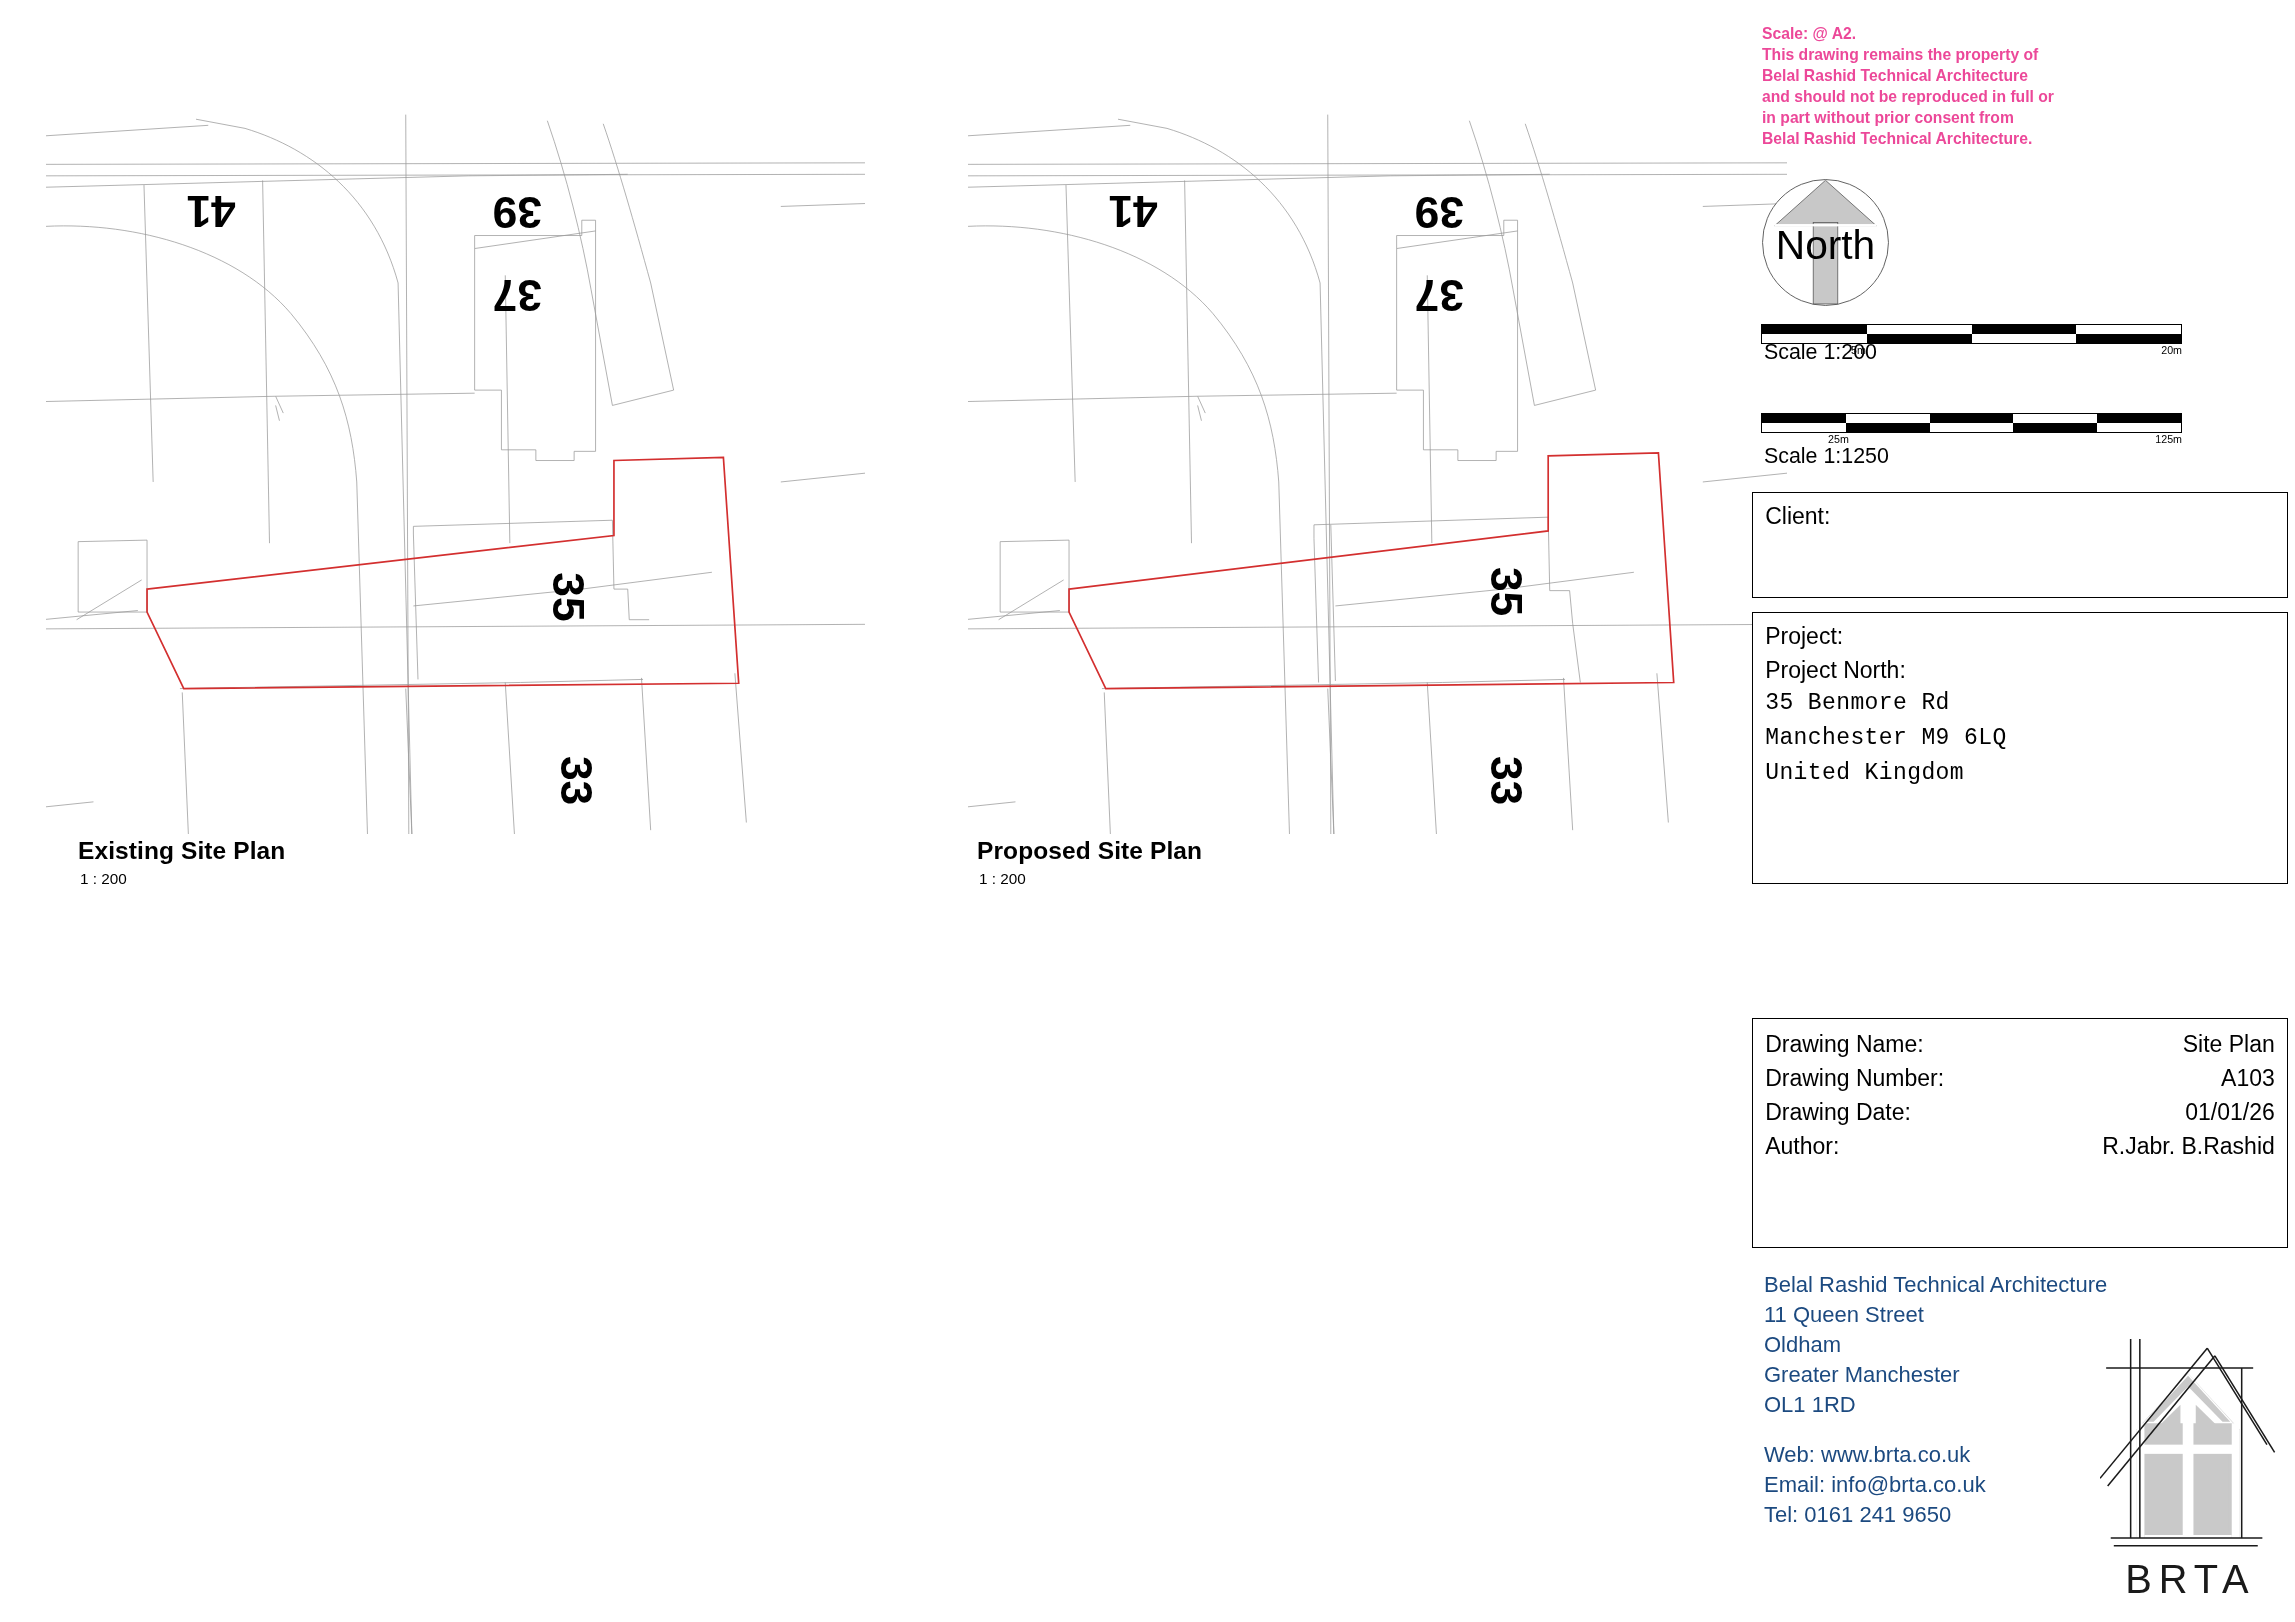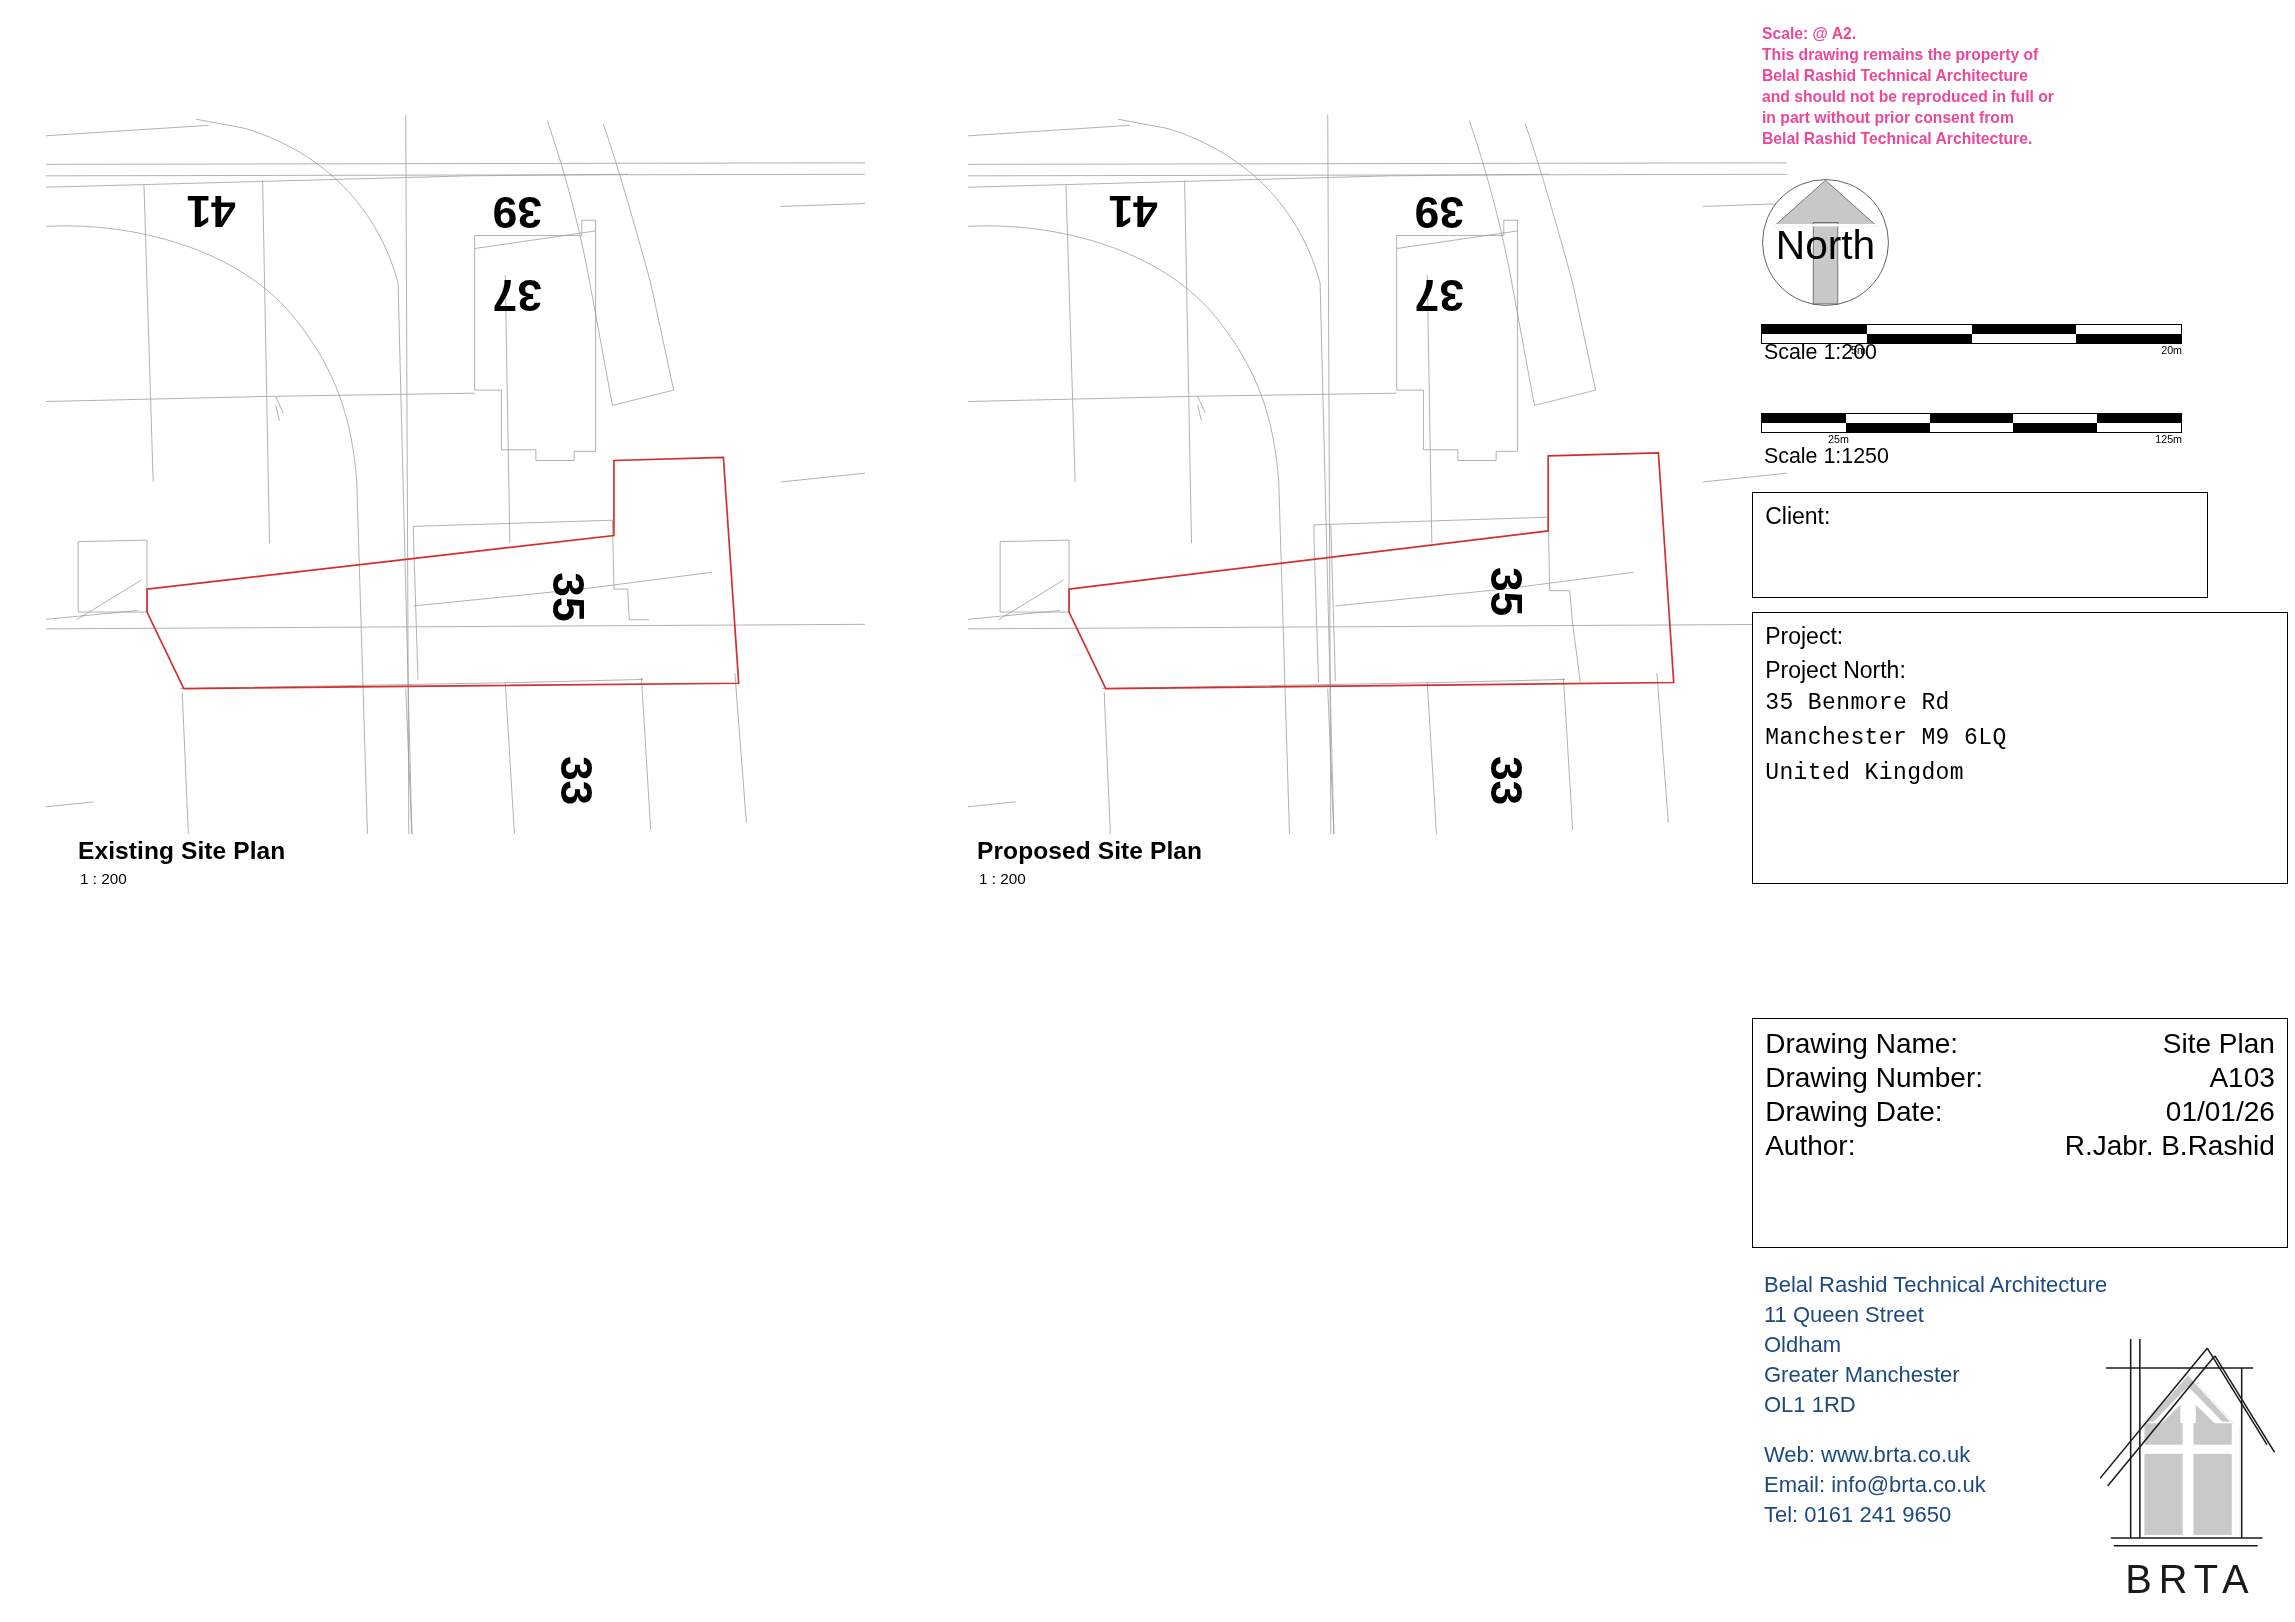--- a/index.html
+++ b/index.html
@@ -41,29 +41,29 @@
   .sbar .cell{flex:1;}
   .blk{background:#000;}
   .wht{background:#fff;}
   .bar-labels{position:relative;width:421px;height:15.3px;font-size:10.7px;}
   .bar-labels span{position:absolute;top:0;}
   .scale-cap{position:absolute;left:1764px;font-size:21.4px;}
   #cap1{top:340px;}
   #cap2{top:444px;}
 
   .box{position:absolute;left:1752px;border:1.1px solid #000;box-sizing:border-box;background:#fff;}
-  #box-client{top:492px;width:456px;height:106px;}
+  #box-client{top:492px;width:536px;height:106px;}
   #box-project{top:612px;width:536px;height:272px;}
   #box-drawing{top:1018px;width:536px;height:230px;}
 
   .lbl{font-size:23px;line-height:31px;}
   .val-mono{font-family:"Liberation Mono", monospace;font-size:23px;line-height:35px;letter-spacing:0.4px;}
   .pad{padding:7.7px 12.2px;}
 
-  .kv{display:flex;justify-content:space-between;font-size:28px;line-height:34px;white-space:nowrap;}
+  .kv{display:flex;justify-content:space-between;font-size:23px;line-height:34px;white-space:nowrap;}
 
   .footer{position:absolute;left:1764px;top:1270px;width:428px;
     color:#1c4a80;font-size:22px;line-height:30px;}
   .footer .gap{height:20px;}
 
   .logo{position:absolute;left:2100px;top:1316px;width:180px;height:291px;}
   .logo svg{display:block;}
 </style>
 </head>
 <body>

